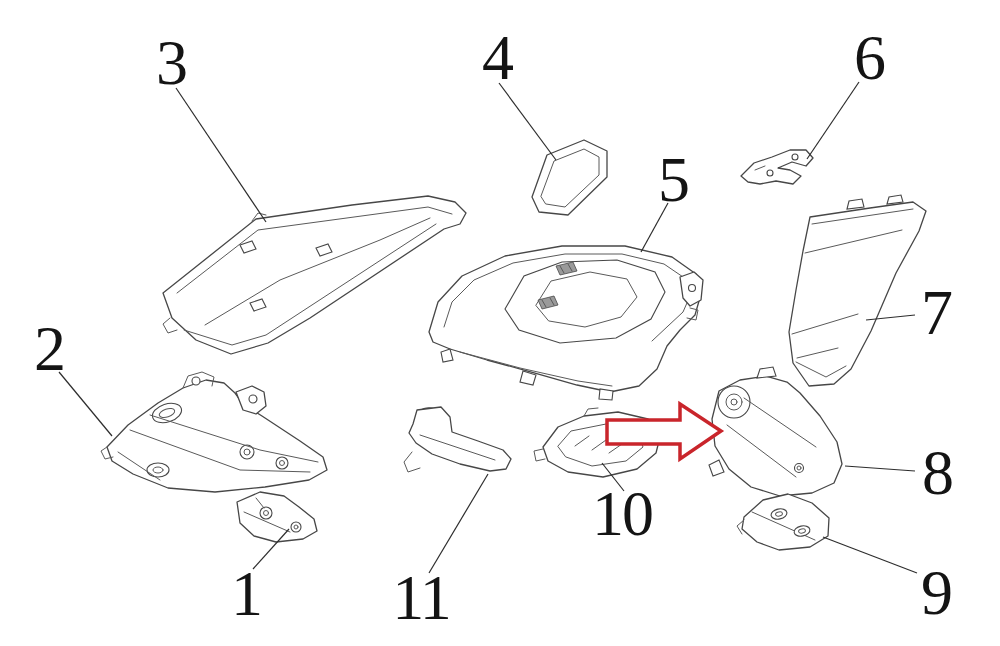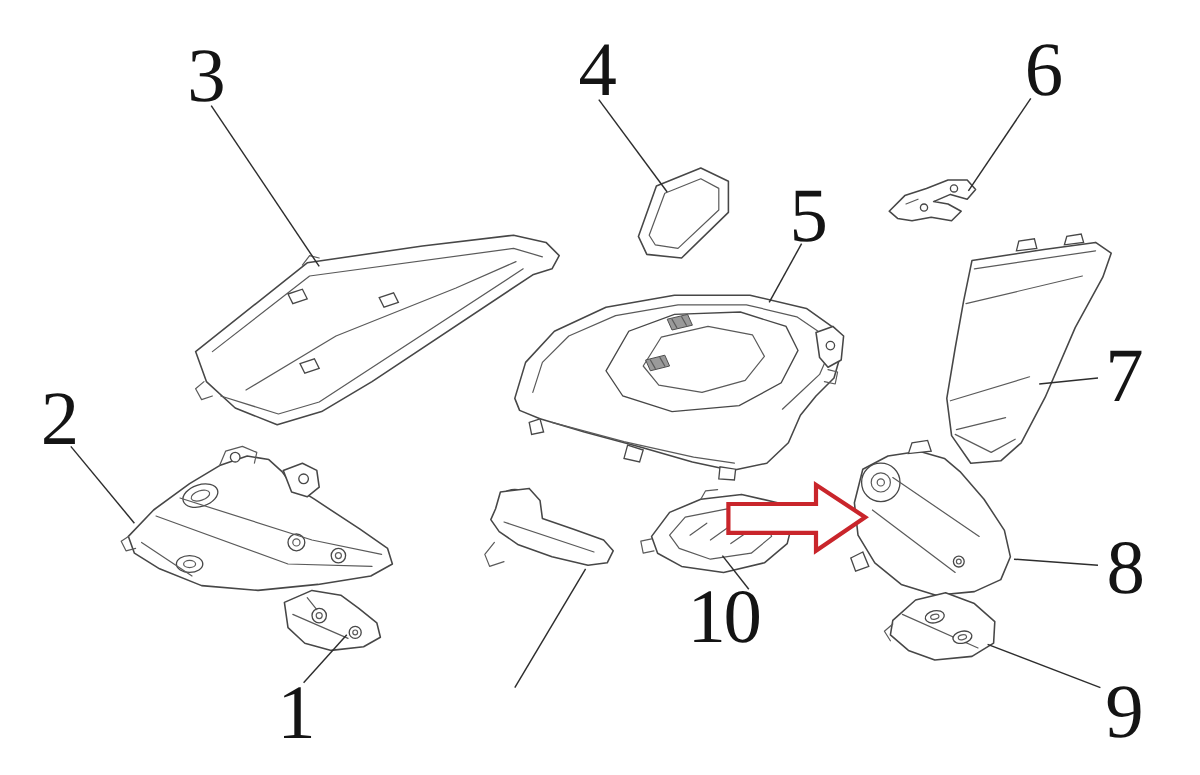--- a/index.html
+++ b/index.html
@@ -164,15 +164,16 @@
 
   <div class="callout" style="left:246px;top:594px">1</div>
   <div class="callout" style="left:49px;top:349px">2</div>
   <div class="callout" style="left:171px;top:63px">3</div>
   <div class="callout" style="left:497px;top:58px">4</div>
   <div class="callout" style="left:673px;top:180px">5</div>
   <div class="callout" style="left:869px;top:58px">6</div>
   <div class="callout" style="left:936px;top:313px">7</div>
   <div class="callout" style="left:937px;top:473px">8</div>
   <div class="callout" style="left:936px;top:593px">9</div>
-  <div class="callout" style="left:603px;top:514px">10</div>
+  <div class="callout" style="left:622px;top:514px">10</div>
+  <div class="callout" style="left:421px;top:598px">11</div>
 
 </div>
 
 </body></html>

